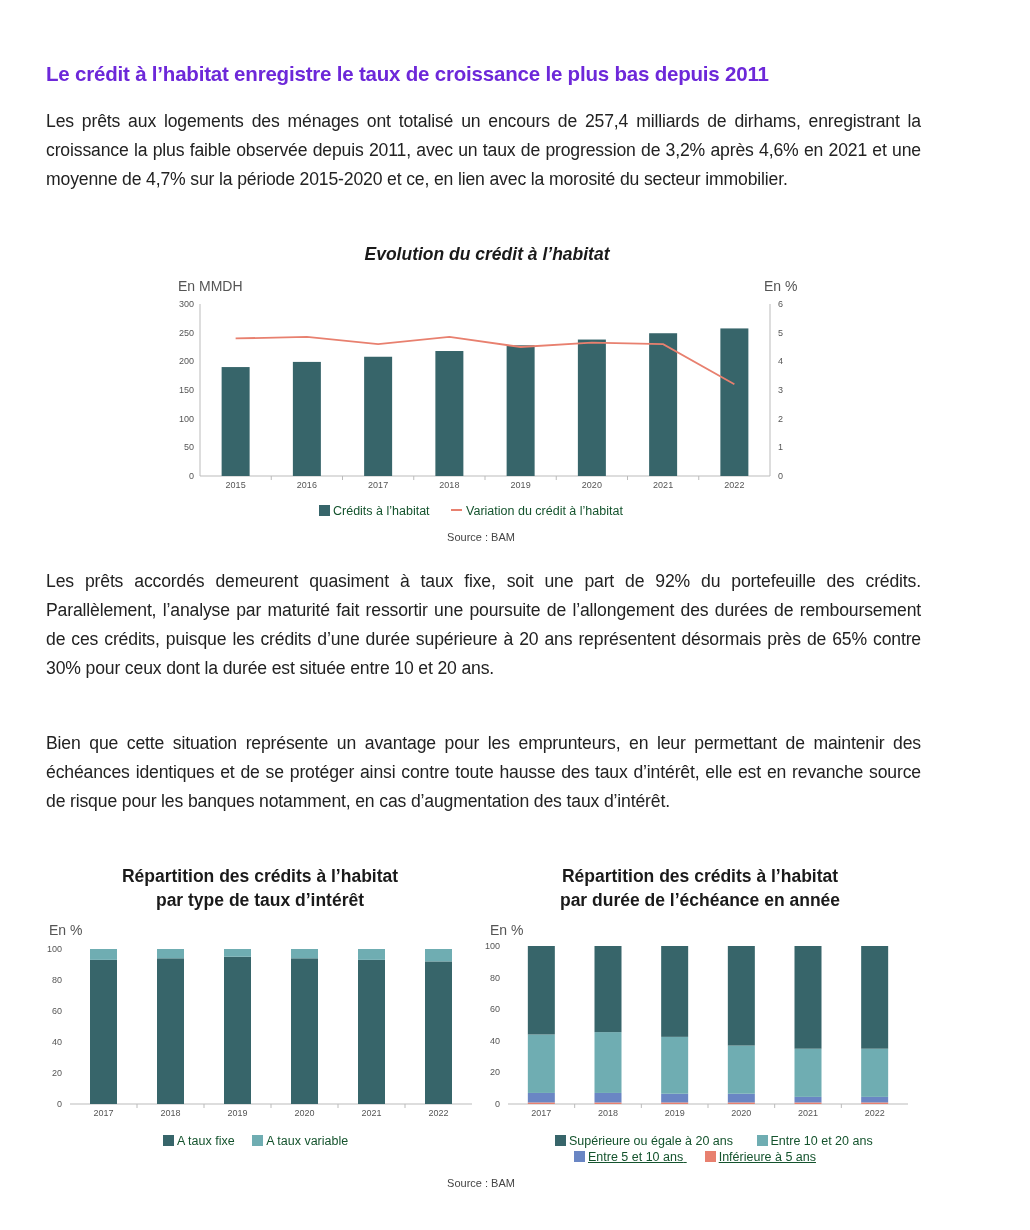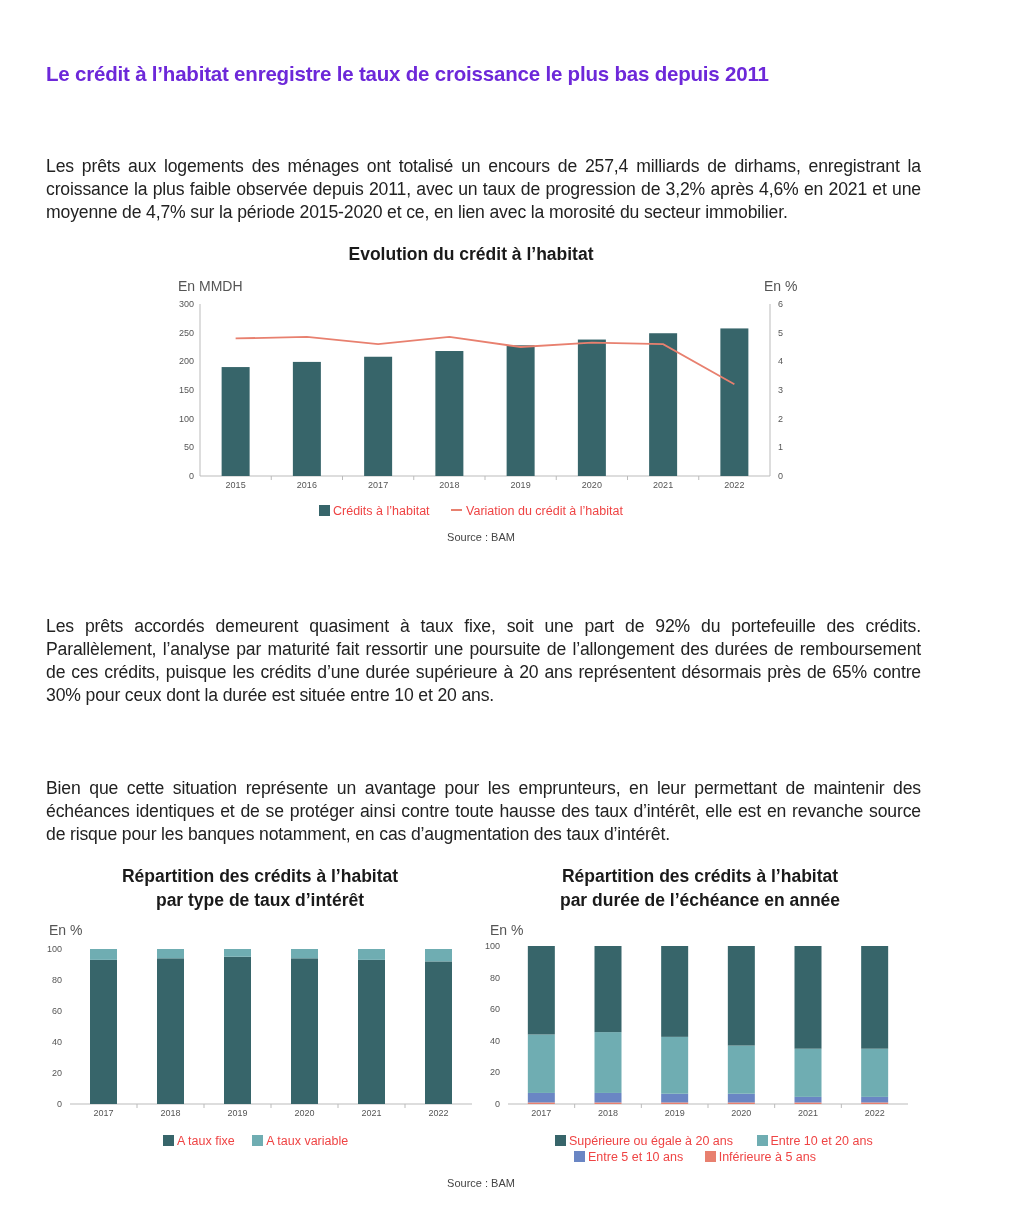--- a/index.html
+++ b/index.html
@@ -1,35 +1,35 @@
 <!DOCTYPE html>
 <html><head>
 <meta charset="utf-8">
 <style>
   html,body{margin:0;padding:0;background:#ffffff;}
   body{width:1030px;height:1230px;position:relative;overflow:hidden;font-family:"Liberation Sans","DejaVu Sans",sans-serif;color:#1f1f1f;}
   .abs{position:absolute;}
   .heading{left:46px;top:62px;font-size:20.5px;font-weight:bold;color:#6d28d9;letter-spacing:-0.2px;white-space:nowrap;}
-  .para{left:46px;width:875px;font-size:17.6px;line-height:23px;color:#222;text-align:justify;letter-spacing:-0.15px;margin-top:48px;}
+  .para{left:46px;width:875px;font-size:17.6px;line-height:29px;color:#222;text-align:justify;letter-spacing:-0.15px;}
   .chart-title{font-weight:bold;color:#1a1a1a;text-align:center;font-size:17.5px;line-height:24px;}
   .axis-unit{font-size:14px;color:#555;}
-  .legend{font-size:12.5px;color:#ef4444;white-space:nowrap;}
+  .legend{font-size:12.5px;color:#14532d;white-space:nowrap;}
   .swatch{display:inline-block;width:11px;height:11px;vertical-align:-1px;margin-right:3px;}
   .line-swatch{display:inline-block;width:11px;height:2px;vertical-align:4px;margin-right:4px;}
   .source{font-size:11px;color:#444;}
   svg text{font-family:"Liberation Sans","DejaVu Sans",sans-serif;}
 </style>
 </head>
 <body>
 
 <div class="abs heading">Le crédit à l’habitat enregistre le taux de croissance le plus bas depuis 2011</div>
 
 <div class="abs para" style="top:107px;">Les prêts aux logements des ménages ont totalisé un encours de 257,4 milliards de dirhams, enregistrant la croissance la plus faible observée depuis 2011, avec un taux de progression de 3,2% après 4,6% en 2021 et une moyenne de 4,7% sur la période 2015-2020 et ce, en lien avec la morosité du secteur immobilier.</div>
 
-<div class="abs chart-title" style="left:156px;width:630px;top:242px;">Evolution du crédit à l’habitat</div>
+<div class="abs chart-title" style="left:172px;width:630px;top:242px;font-style:italic;">Evolution du crédit à l’habitat</div>
 <div class="abs axis-unit" style="left:178px;top:278px;">En MMDH</div>
 <div class="abs axis-unit" style="left:764px;top:278px;">En %</div>
 <svg class="abs" id="chart1" style="left:160px;top:290px;" width="660" height="205">
     <line x1="40" y1="14" x2="40" y2="186" stroke="#bbbbbb" stroke-width="1"></line>
     <line x1="610" y1="14" x2="610" y2="186" stroke="#bbbbbb" stroke-width="1"></line>
     <line x1="40" y1="186" x2="610" y2="186" stroke="#bbbbbb" stroke-width="1"></line>
     <text x="34" y="189" font-size="9" fill="#555" text-anchor="end">0</text>
     <text x="34" y="160.33333333333334" font-size="9" fill="#555" text-anchor="end">50</text>
     <text x="34" y="131.66666666666669" font-size="9" fill="#555" text-anchor="end">100</text>
     <text x="34" y="103" font-size="9" fill="#555" text-anchor="end">150</text>
@@ -165,17 +165,17 @@
     <rect x="381.1666666666667" y="162.89" width="27" height="5.53" fill="#6a86c4"></rect>
     <rect x="381.1666666666667" y="114.7" width="27" height="48.19" fill="#6fadb2"></rect>
     <rect x="381.1666666666667" y="12" width="27" height="102.7" fill="#37656a"></rect>
     <text x="394.6666666666667" y="182" font-size="9" fill="#555" text-anchor="middle">2022</text>
     <line x1="361.33333333333337" y1="170" x2="361.33333333333337" y2="174" stroke="#bbbbbb"></line>
   </svg>
 <div class="abs legend" style="left:535px;top:1134px;padding-left:20px;">
   <span><span class="swatch" style="background:#37656a;"></span><span>Supérieure ou égale à 20 ans</span></span>
   <span style="margin-left:20px;"><span class="swatch" style="background:#6fadb2;"></span><span>Entre 10 et 20 ans</span></span>
 </div>
-<div class="abs legend" style="left:574px;top:1150px;">
+<div class="abs legend" style="left:574px;top:1150px;text-decoration:underline;">
   <span><span class="swatch" style="background:#6a86c4;"></span><span>Entre 5 et 10 ans</span></span>
   <span style="margin-left:18px;"><span class="swatch" style="background:#e8806f;"></span><span>Inférieure à 5 ans</span></span>
 </div>
 <div class="abs source" style="left:0;width:962px;text-align:center;top:1177px;">Source : BAM</div>
 
 </body></html>

